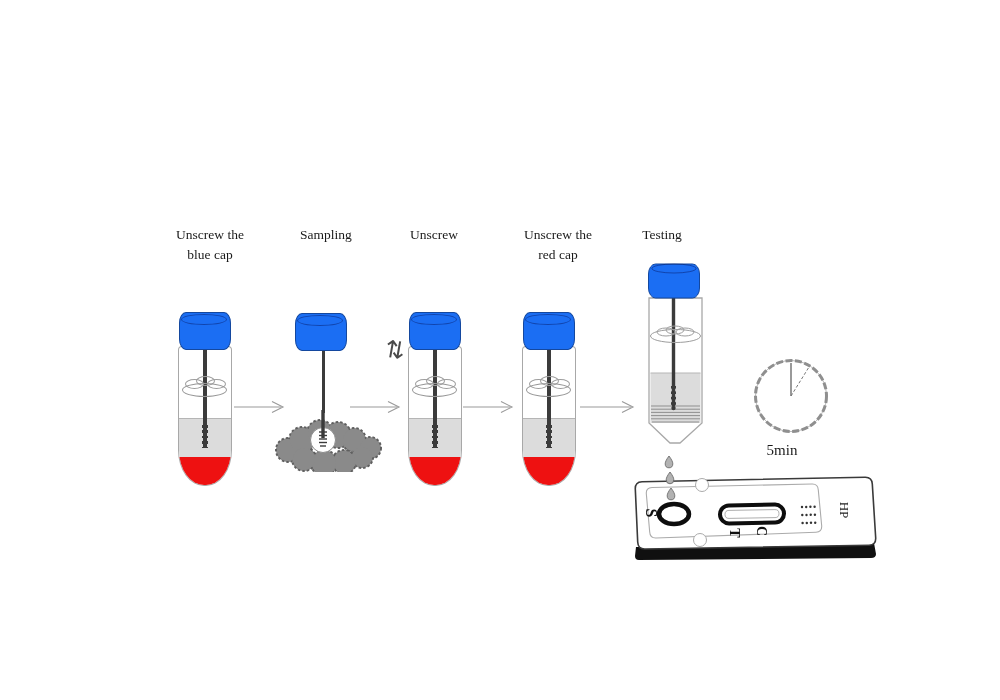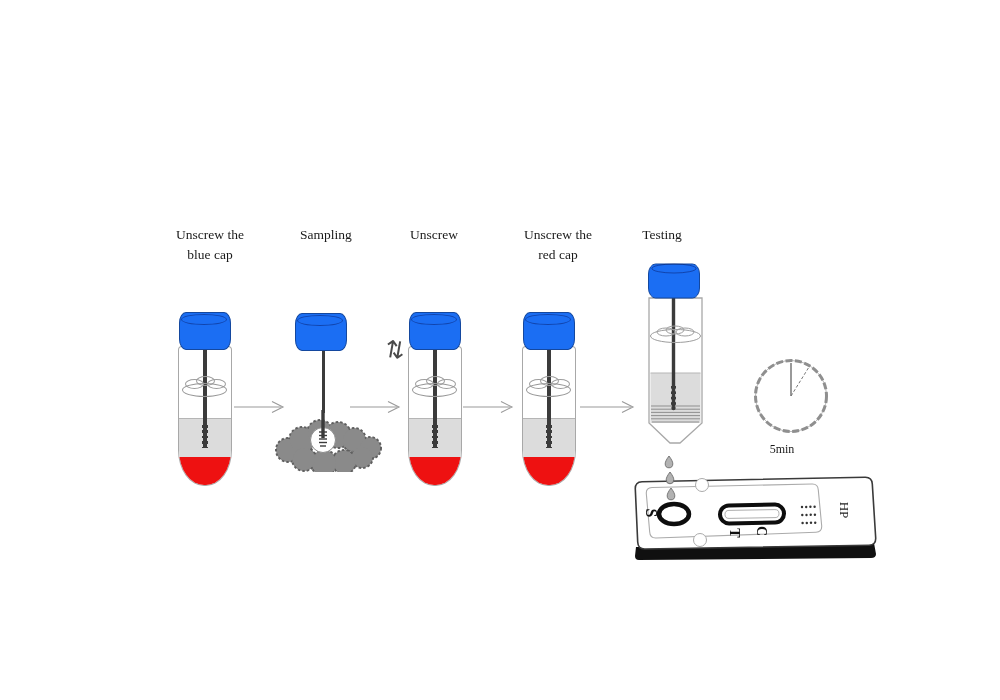--- a/index.html
+++ b/index.html
@@ -19,21 +19,21 @@
        background:var(--liquid-gray,#dcdcdc);border-top:1px solid #b5b5b5;}
   .redbtm{position:absolute;left:0;right:0;bottom:0;height:28px;background:var(--bottom-red,#ee1111);}
   .stick{position:absolute;left:24.2px;top:0;width:3.5px;height:80px;background:#3b3b3b;}
   .tip{position:absolute;left:23px;top:78px;width:6px;height:23px;
        background:repeating-linear-gradient(180deg,#3b3b3b 0 2.6px,transparent 2.6px 5.4px);}
   .ringbig{position:absolute;left:3px;top:36px;width:43px;height:12px;
        border:1px solid #979797;border-radius:50%;}
   .petal{position:absolute;width:17px;height:8px;border:1px solid #9d9d9d;border-radius:50%;}
   .mix-glyph{font-family:"DejaVu Sans",sans-serif;font-size:24px;color:#4a4a4a;
        transform:rotate(10deg);display:inline-block;}
-  .timer-label{font-size:12px;text-align:center;}
+  .timer-label{font-size:15px;text-align:center;}
   svg text{font-family:"Liberation Serif",serif;}
 </style>
 </head>
 <body>
 
 <div id="canvas">
 
   <div class="abs step-label" style="left:150px;top:225px;width:120px;">Unscrew the
 blue cap</div>
   <div class="abs step-label" style="left:276px;top:225px;width:100px;">Sampling</div>

